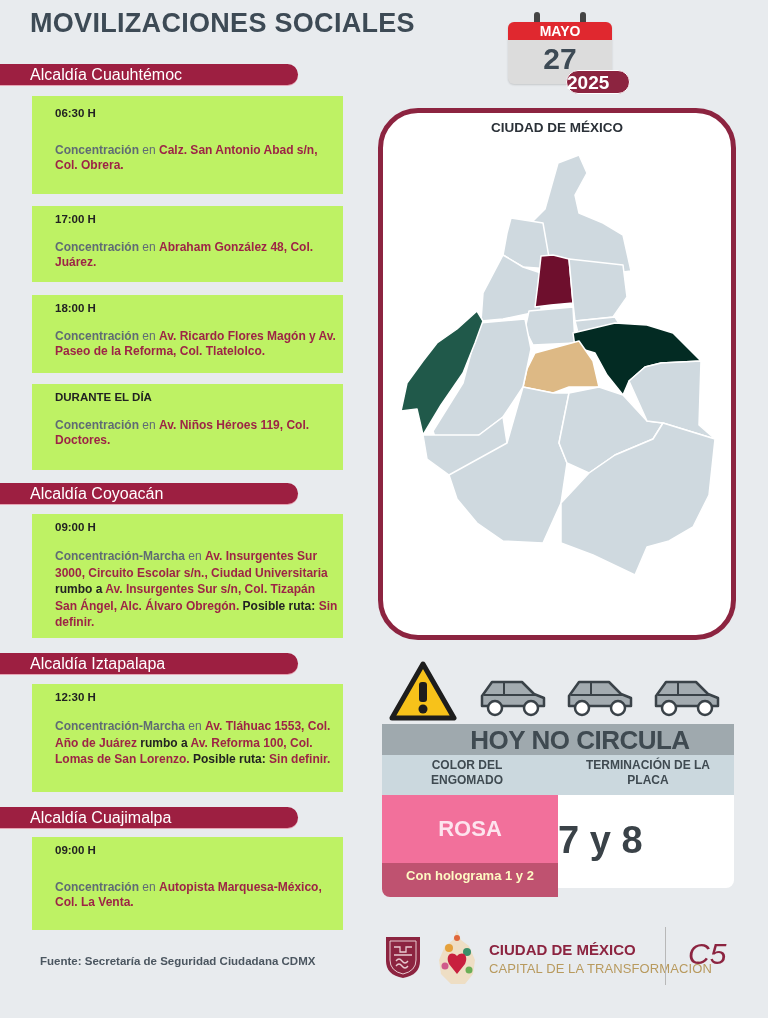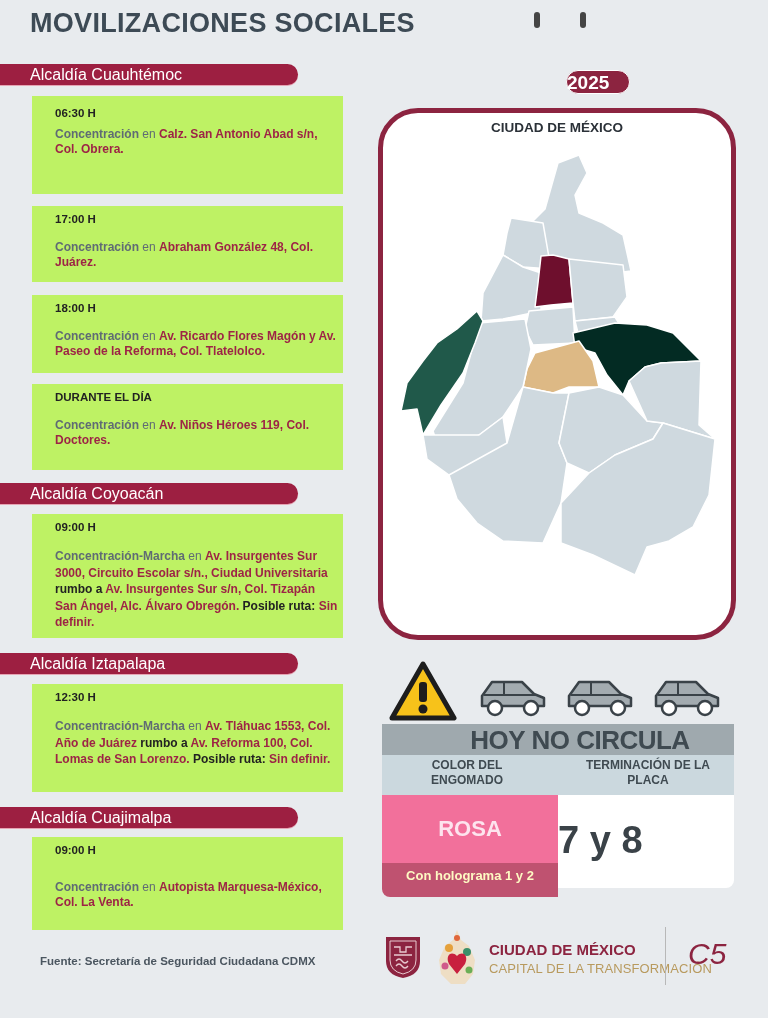--- a/index.html
+++ b/index.html
@@ -107,28 +107,32 @@
   .logo-c5 { position: absolute; left: 688px; top: 937px; font-size: 30px; color: #8c2440; font-style: italic; }
 </style>
 </head>
 <body>
 
 <div class="page-title">MOVILIZACIONES SOCIALES</div>
 
 <div class="calendar">
   <div class="cal-ring" style="left:26px"></div>
   <div class="cal-ring" style="left:72px"></div>
+  <div class="cal-body">
+    <div class="cal-top">MAYO</div>
+    <div class="cal-day">27</div>
+  </div>
   <div class="cal-year">2025</div>
 </div>
 
 <div class="section-header" style="top:64px">Alcaldía Cuauhtémoc</div>
 
 <div class="card" style="top:96px;height:98px">
   <div class="time" style="margin-top:4px">06:30 H</div>
-  <div class="desc" style="margin-top:6px"><span class="c-gray">Concentración</span><span class="c-en"> en </span><span class="c-red">Calz. San Antonio Abad s/n, Col. Obrera.</span></div>
+  <div class="desc" style="margin-top:22px"><span class="c-gray">Concentración</span><span class="c-en"> en </span><span class="c-red">Calz. San Antonio Abad s/n, Col. Obrera.</span></div>
 </div>
 
 <div class="card" style="top:206px;height:76px">
   <div class="time">17:00 H</div>
   <div class="desc" style="margin-top:13px"><span class="c-gray">Concentración</span><span class="c-en"> en </span><span class="c-red">Abraham González  48, Col. Juárez.</span></div>
 </div>
 
 <div class="card" style="top:295px;height:78px">
   <div class="time">18:00 H</div>
   <div class="desc" style="margin-top:13px"><span class="c-gray">Concentración</span><span class="c-en"> en </span><span class="c-red">Av. Ricardo Flores Magón y Av. Paseo de la Reforma, Col. Tlatelolco.</span></div>

